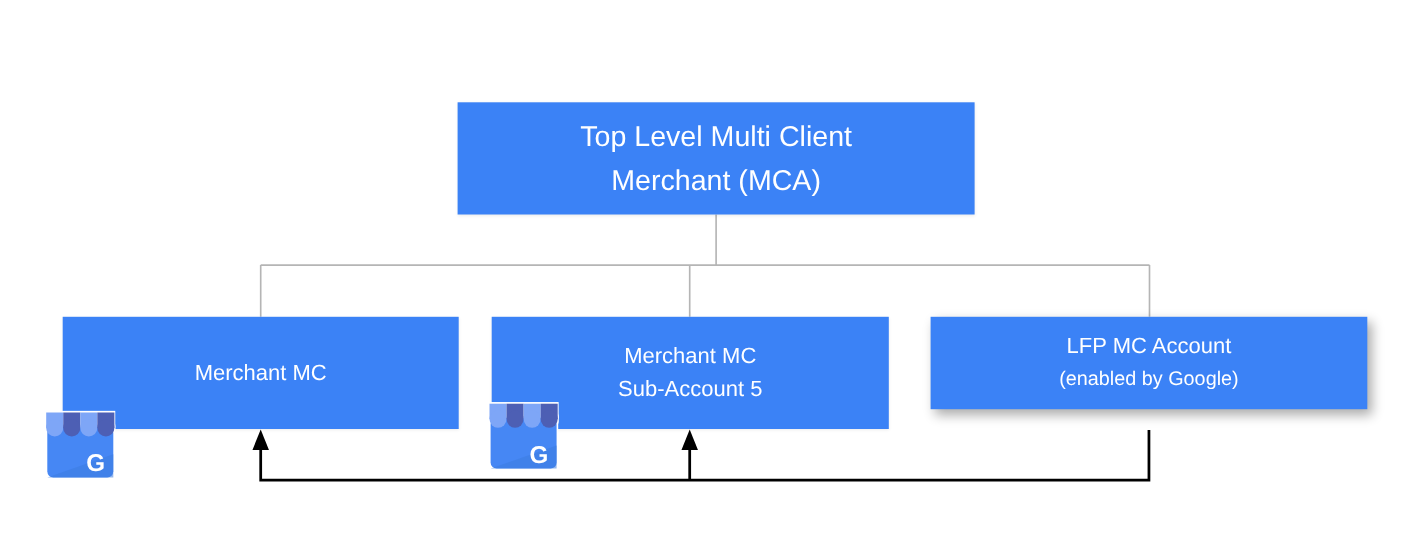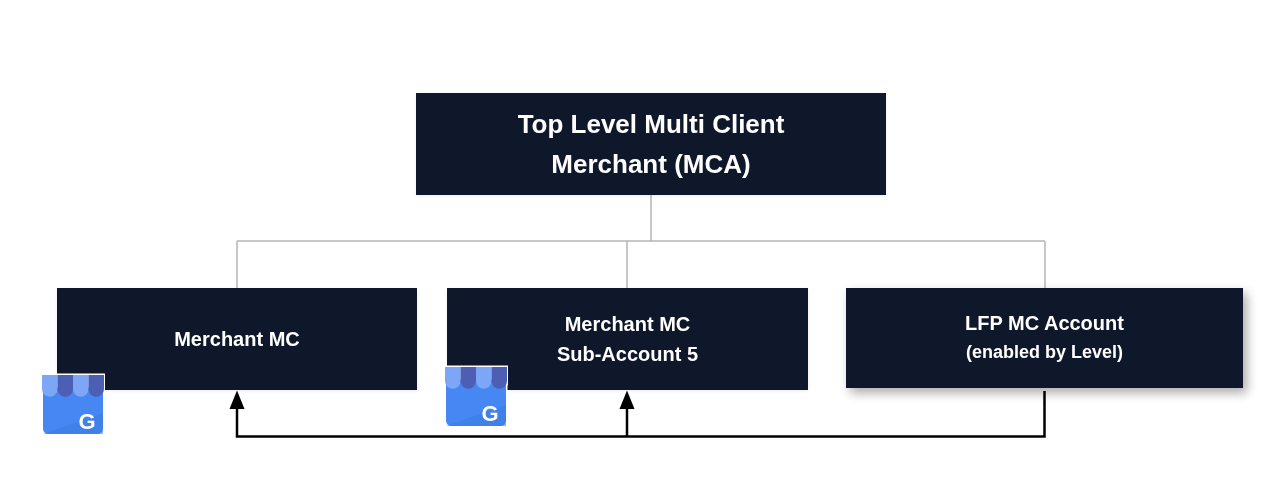--- a/index.html
+++ b/index.html
@@ -11,47 +11,46 @@
     font-family: "Liberation Sans", sans-serif;
     overflow: hidden;
   }
   svg.lines {
     position: absolute;
     left: 0; top: 0;
     width: 1286px; height: 501px;
   }
   .node {
     position: absolute;
-    background: #0f172a;
+    background: #3b82f6;
     color: #ffffff;
     display: flex;
     flex-direction: column;
     justify-content: center;
     align-items: center;
     text-align: center;
-    font-weight: bold;
   }
   .node .nline { white-space: nowrap; }
   #node-root {
     left: 416px; top: 93px; width: 470px; height: 102px;
     font-size: 26px; line-height: 40px;
     box-shadow: 0 1px 3px rgba(0,0,0,0.08);
   }
   #node-merchant1 {
     left: 57px; top: 288px; width: 360px; height: 102px;
     font-size: 20px; line-height: 30px;
     box-shadow: 0 1px 3px rgba(0,0,0,0.08);
   }
   #node-merchant2 {
     left: 447px; top: 288px; width: 361px; height: 102px;
     font-size: 20px; line-height: 30px;
     box-shadow: 0 1px 3px rgba(0,0,0,0.08);
   }
   #node-lfp {
-    left: 846px; top: 288px; width: 397px; height: 100px;
+    left: 846px; top: 288px; width: 397px; height: 84px;
     font-size: 20px; line-height: 29px;
     box-shadow: 4px 5px 10px rgba(0,0,0,0.33);
   }
   #node-lfp .sub { font-size: 18px; }
   .gmb-icon { position: absolute; }
   #gmb1 { left: 41px;  top: 371px; }
   #gmb2 { left: 444px; top: 363px; }
 </style>
 </head>
 <body>
@@ -76,21 +75,21 @@
     <div class="nline">Merchant MC</div>
   </div>
 
   <div class="node" id="node-merchant2">
     <div class="nline">Merchant MC</div>
     <div class="nline">Sub-Account 5</div>
   </div>
 
   <div class="node" id="node-lfp">
     <div class="nline">LFP MC Account</div>
-    <div class="nline sub">(enabled by Level)</div>
+    <div class="nline sub">(enabled by Google)</div>
   </div>
 
   <svg class="gmb-icon" id="gmb1" width="64" height="66" viewBox="0 0 64 66" xmlns="http://www.w3.org/2000/svg">
     <g>
       <rect x="0.5" y="15" width="63" height="49.5" rx="6.5" fill="#ffffff"></rect>
       <rect x="0" y="2.5" width="64" height="15" fill="#ffffff"></rect>
       <circle cx="8.75" cy="18" r="9.3" fill="#ffffff"></circle>
       <circle cx="24.25" cy="18" r="9.3" fill="#ffffff"></circle>
       <circle cx="39.75" cy="18" r="9.3" fill="#ffffff"></circle>
       <circle cx="55.25" cy="18" r="9.3" fill="#ffffff"></circle>

